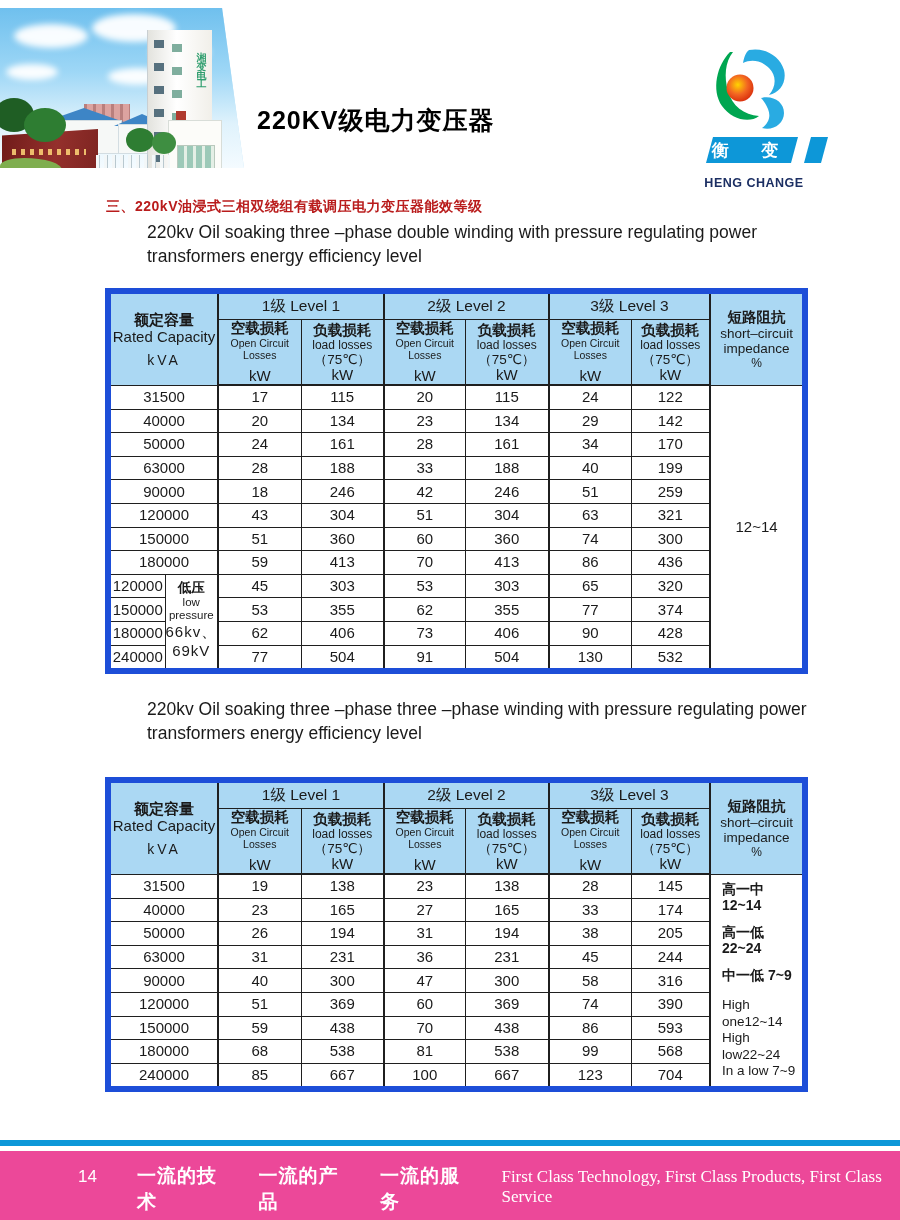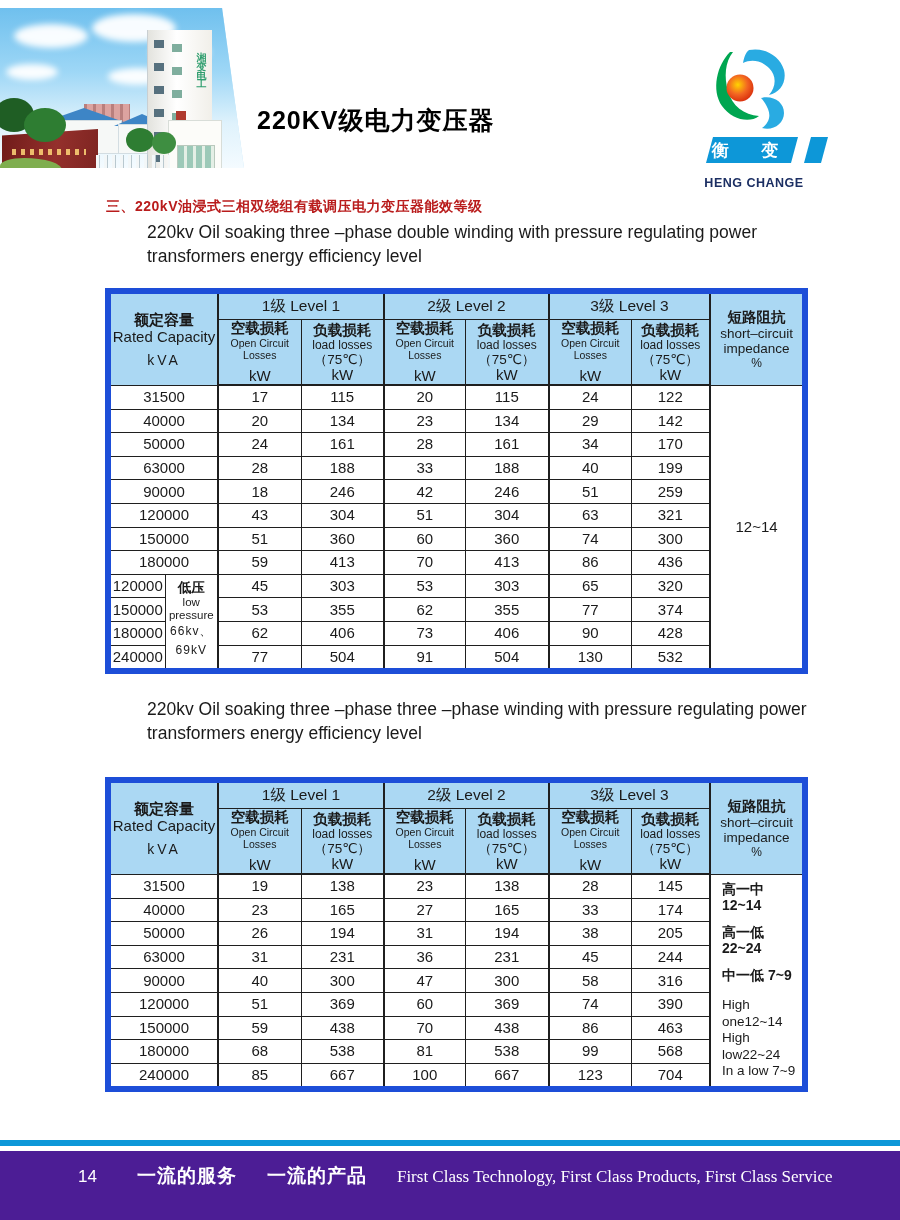--- a/index.html
+++ b/index.html
@@ -71,28 +71,28 @@
   .kw2{font-size:15px;line-height:15px;}
   .cap1{font-size:15px;}
   .cap2{font-size:15px;line-height:17px;}
   .cap3{font-size:14px;letter-spacing:3px;margin-top:7px;}
   .imp-en{font-size:13.5px;line-height:15px;}
   .imp-pct{font-size:12px;line-height:14px;}
   .imp-cell{font-size:15px;vertical-align:middle;}
   .lv-cell{vertical-align:top;padding-top:4px !important;font-size:13px;}
   .lv-cn{font-weight:bold;font-size:13.5px;line-height:17px;}
   .lv-en{font-size:11.5px;line-height:13px;}
-  .lv-kv{font-size:12px;line-height:19px;letter-spacing:1px;}
+  .lv-kv{font-size:15px;line-height:19px;letter-spacing:1px;}
   .imp-cell2{vertical-align:middle;text-align:left !important;padding-left:11px !important;}
   .imp-cn-line{font-size:14px;font-weight:bold;line-height:16px;margin-bottom:11px;}
   .imp-en-line{font-size:13.5px;line-height:16.5px;margin-bottom:0;}
 
   
   .footer-line{position:absolute;left:0;top:1140px;width:900px;height:6px;background:#0d97d8;}
-  .footer-band{position:absolute;left:0;top:1151px;width:900px;height:69px;background:#4c1d95;color:#fff;}
+  .footer-band{position:absolute;left:0;top:1151px;width:900px;height:69px;background:#ec4899;color:#fff;}
   .footer-inner{position:absolute;left:78px;top:12px;display:flex;align-items:baseline;}
   .f-page{font-size:17px;margin-right:40px;}
   .f-cn{font-size:19px;font-weight:bold;margin-right:30px;letter-spacing:1px;}
   .f-en{font-size:17px;font-family:"Liberation Serif","DejaVu Serif",serif;}
 </style>
 </head>
 <body>
 
 <div class="page">
 
@@ -474,21 +474,21 @@
           <td class="gsep">74</td>
           <td>390</td>
         </tr>
       <tr>
           <td colspan="2">150000</td>
           <td class="gsep">59</td>
           <td>438</td>
           <td class="gsep">70</td>
           <td>438</td>
           <td class="gsep">86</td>
-          <td>463</td>
+          <td>593</td>
         </tr>
       <tr>
           <td colspan="2">180000</td>
           <td class="gsep">68</td>
           <td>538</td>
           <td class="gsep">81</td>
           <td>538</td>
           <td class="gsep">99</td>
           <td>568</td>
         </tr>
@@ -501,19 +501,20 @@
           <td class="gsep">123</td>
           <td>704</td>
         </tr>
     </tbody>
   </table>
 
   <div class="footer-line"></div>
   <div class="footer-band">
     <div class="footer-inner">
       <span class="f-page">14</span>
+      <span class="f-cn">一流的技术</span>
+      <span class="f-cn">一流的产品</span>
       <span class="f-cn">一流的服务</span>
-      <span class="f-cn">一流的产品</span>
       <span class="f-en">First Class Technology, First Class Products, First Class Service</span>
     </div>
   </div>
 
 </div>
 
 </body></html>

